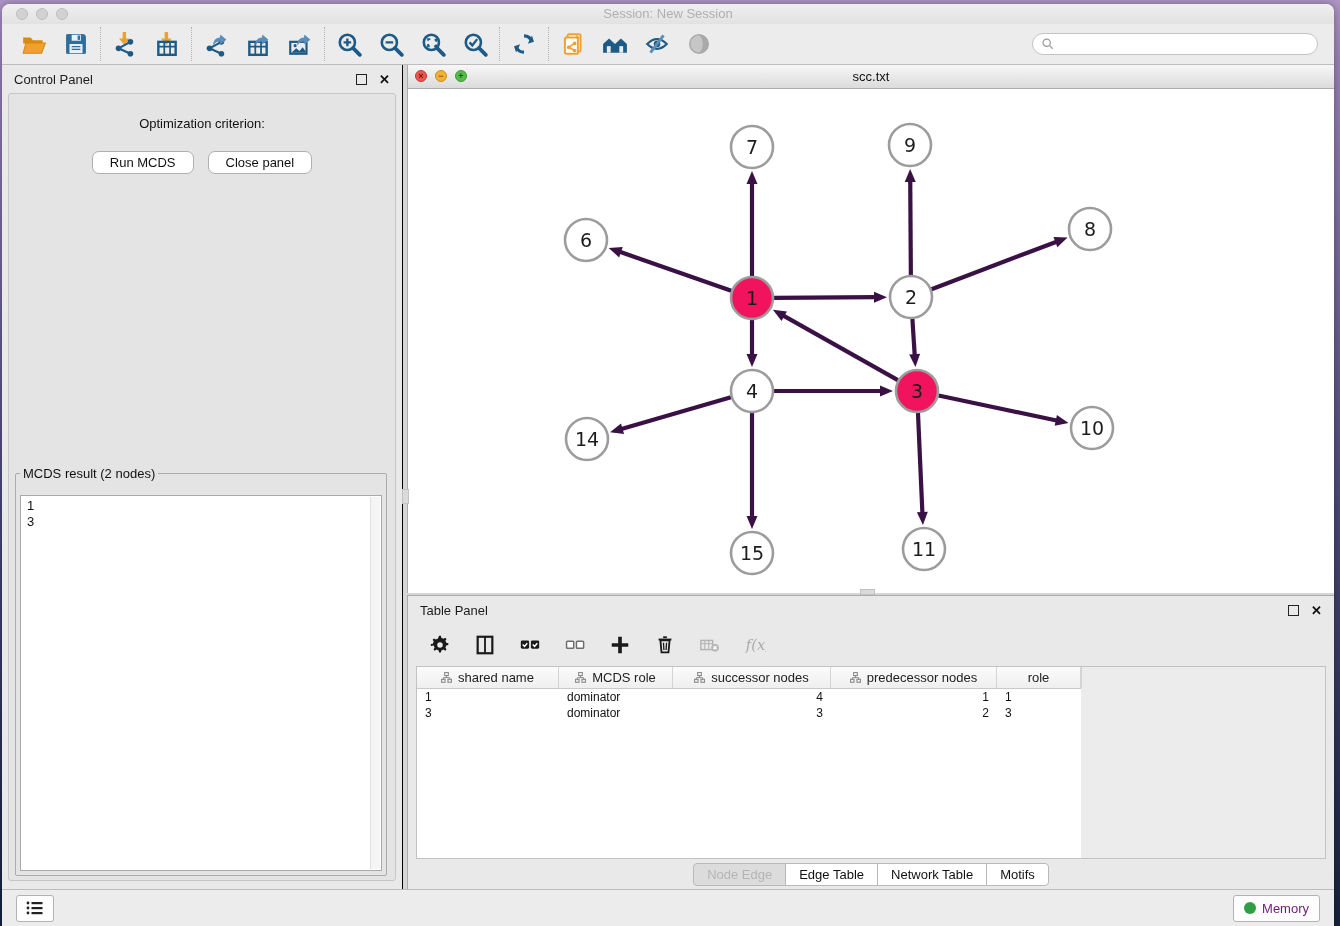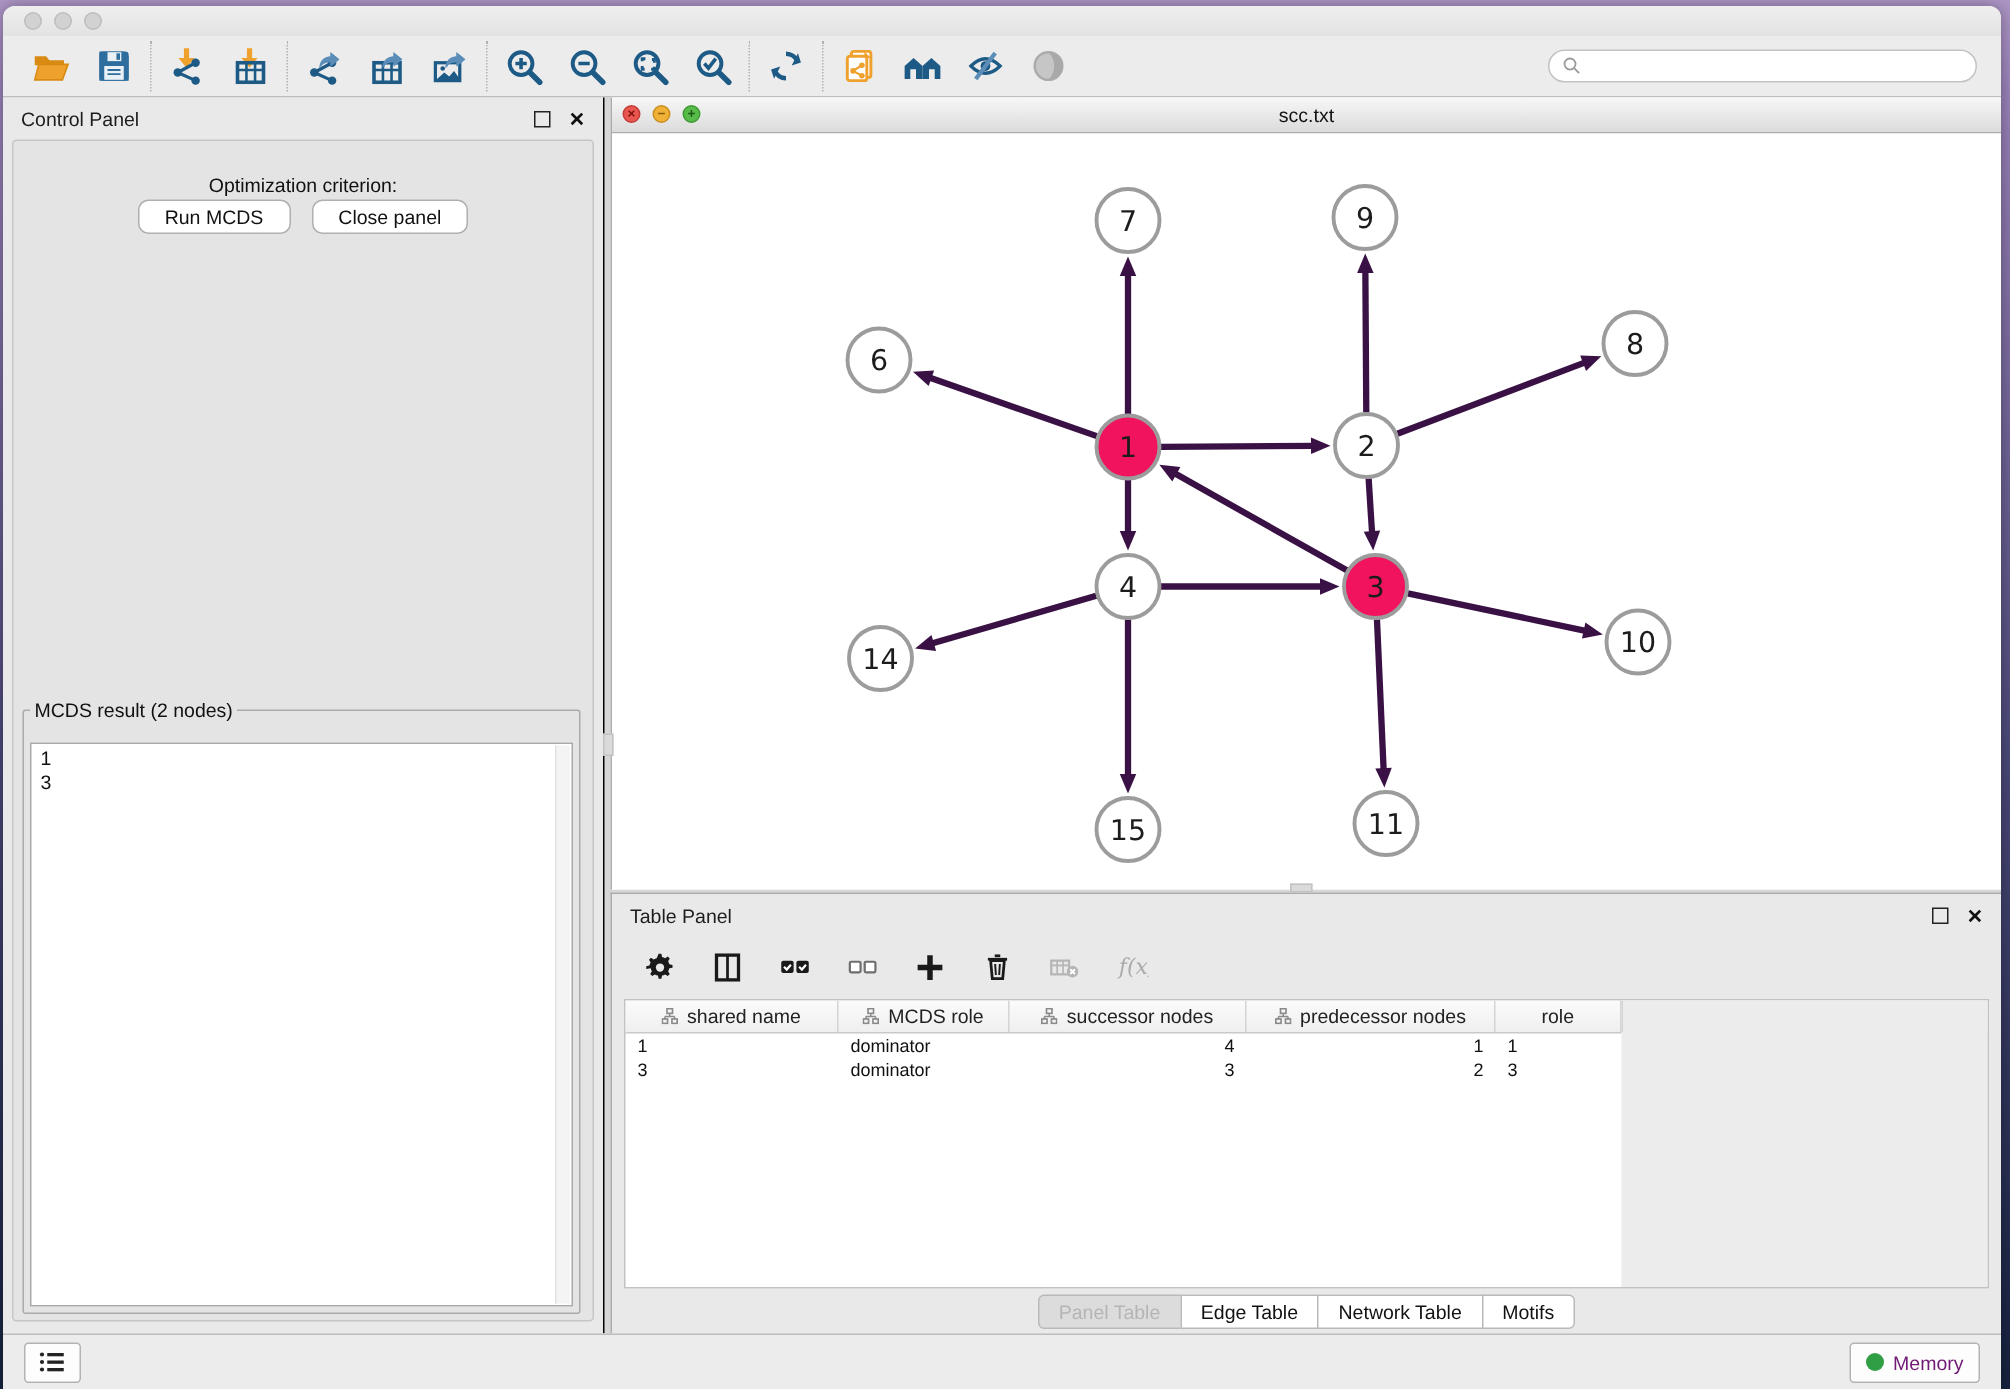--- a/index.html
+++ b/index.html
@@ -46,21 +46,21 @@
        margin-left:-1px;cursor:default;white-space:nowrap;}
   .tab:first-child{border-radius:4px 0 0 4px;margin-left:0;}
   .tab:last-child{border-radius:0 4px 4px 0;}
   .tab.selected{background:#DCDCDC;color:#B5B5B5;}
   .cp-content{flex:1;margin:0 6px 8px 6px;background:#E4E4E4;border:1px solid #C6C6C6;border-radius:3px;
       position:relative;padding-top:8px;min-height:0;}
   .opt-label{text-align:center;font-size:13px;color:#111;margin-top:14px;}
   .dropdown{margin:13px auto 0;width:308px;height:24px;background:#fff;border:1px solid #ACACAC;border-radius:6px;
       display:flex;align-items:center;padding:0 6px 0 14px;box-sizing:border-box;font-size:13px;color:#111;cursor:default;}
   .dropdown .dd-label{flex:1;}
-  .btn-row{display:flex;justify-content:center;gap:14px;margin-top:2px;}
+  .btn-row{display:flex;justify-content:center;gap:14px;margin-top:20px;}
   .btn{background:#fff;border:1px solid #AFAFAF;border-radius:7px;padding:3px 17px;font-size:13px;color:#111;cursor:default;}
   .result-fieldset{position:absolute;left:6px;right:8px;top:372px;bottom:4px;
       border:1px solid #ABABAB;border-radius:2px;margin:0;padding:4px;}
   .result-legend{font-size:13px;color:#111;padding:0 3px;}
   .result-box{position:absolute;left:4px;right:4px;top:14px;bottom:4px;background:#fff;
       border:1px solid #A9A9A9;font-size:13px;color:#111;line-height:16px;padding:2px 6px;overflow:hidden;}
   .result-box .sb{position:absolute;top:1px;bottom:1px;right:1px;width:9px;background:#F4F4F4;border-left:1px solid #E2E2E2;}
   
   .right-col{flex:1;display:flex;flex-direction:column;min-width:0;}
   .network-window{height:528px;flex:none;background:#fff;border-left:1px solid #ABABAB;
@@ -108,20 +108,21 @@
 <body>
 
 <div class="window">
 
   <div class="titlebar">
     <div class="tl-group">
       <span class="tl gray"></span>
       <span class="tl gray"></span>
       <span class="tl gray"></span>
     </div>
+    <div class="win-title">Session: New Session</div>
   </div>
 
   <div class="toolbar">
     <div class="search-box" style="order:99;">
       <svg viewBox="0 0 16 16">
         <circle cx="6.5" cy="6.5" r="4.2" fill="none" stroke="#9A9A9A" stroke-width="1.4"></circle>
         <line x1="9.8" y1="9.8" x2="13.4" y2="13.4" stroke="#9A9A9A" stroke-width="1.4"></line>
       </svg>
       <input style="border: none; outline: none; flex: 1 1 0%; font-size: 12px; background: transparent;" placeholder="">
     </div>
@@ -520,21 +521,21 @@
                 <div class="tp-cell" style="width: 142px;">3</div>
                 <div class="tp-cell" style="width: 114px;">dominator</div>
                 <div class="tp-cell r" style="width: 158px;">3</div>
                 <div class="tp-cell r" style="width: 166px;">2</div>
                 <div class="tp-cell" style="width: 84px;">3</div>
               </div>
             </div>
         <div class="tp-fillcol" style="width: calc(100% - 664px);"></div>
           </div>
         <div class="tp-tabs">
-            <span class="tab selected">Panel Table</span>
+            <span class="tab selected">Node Edge</span>
             <span class="tab">Edge Table</span>
             <span class="tab">Network Table</span>
             <span class="tab">Motifs</span>
           </div>
       </div>
 
     </div>
   </div>
 
   <div class="status-bar">

